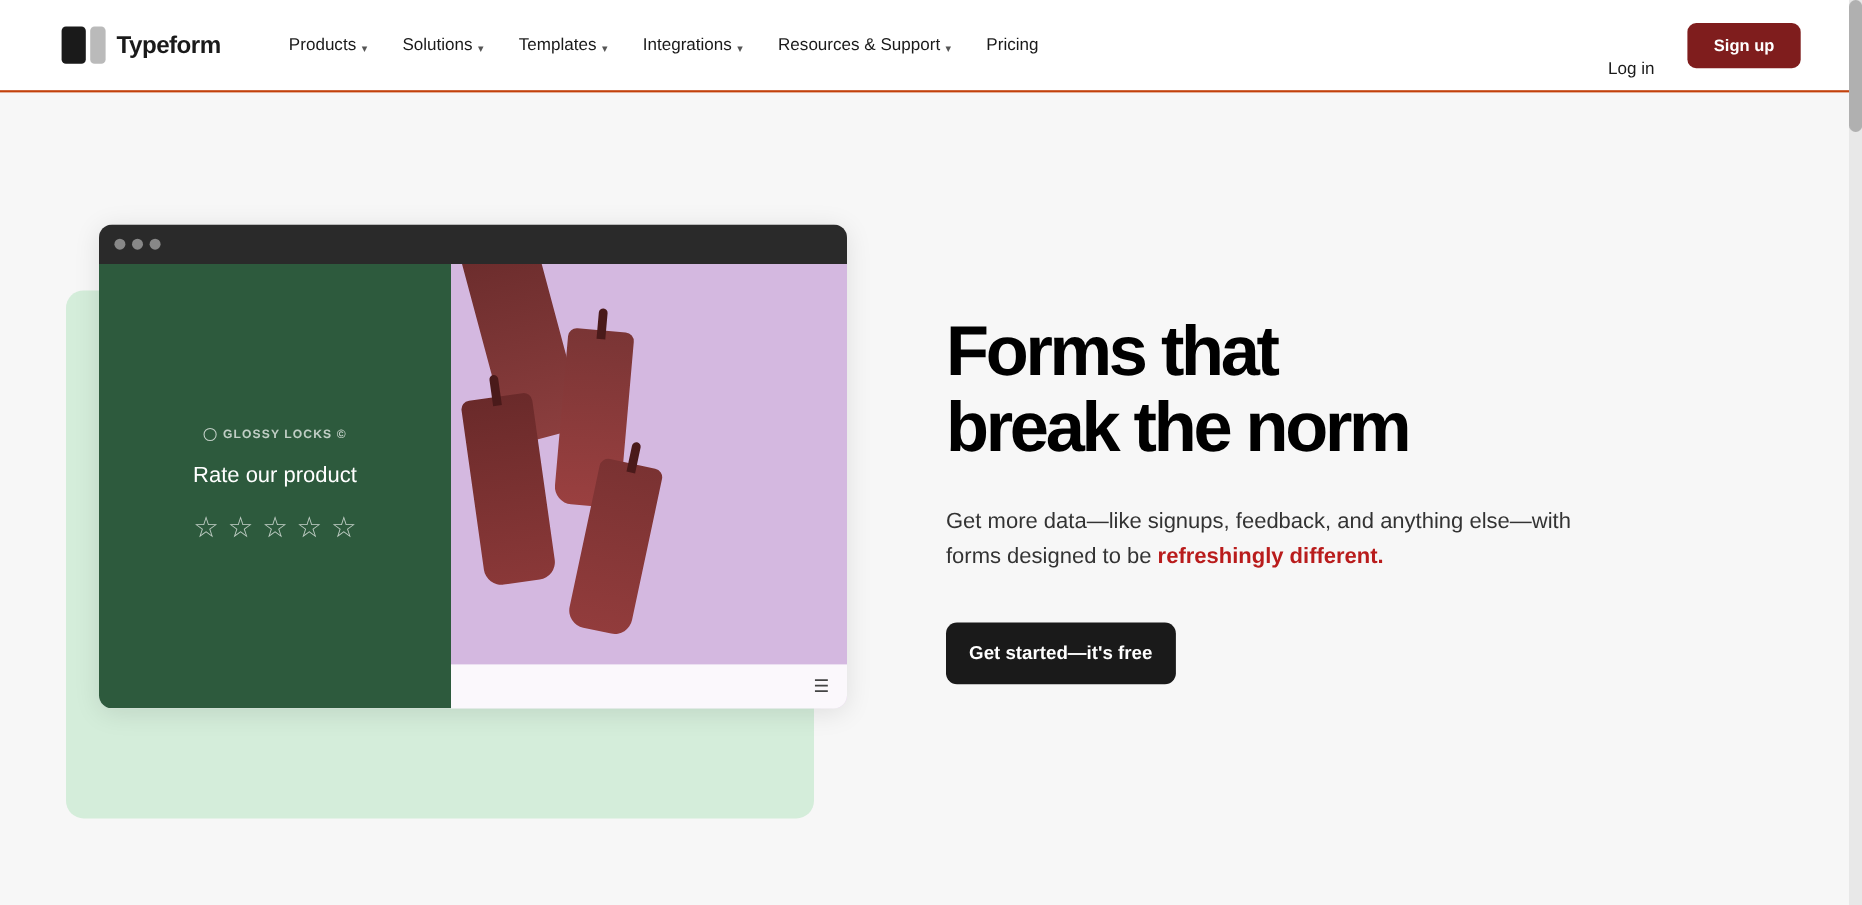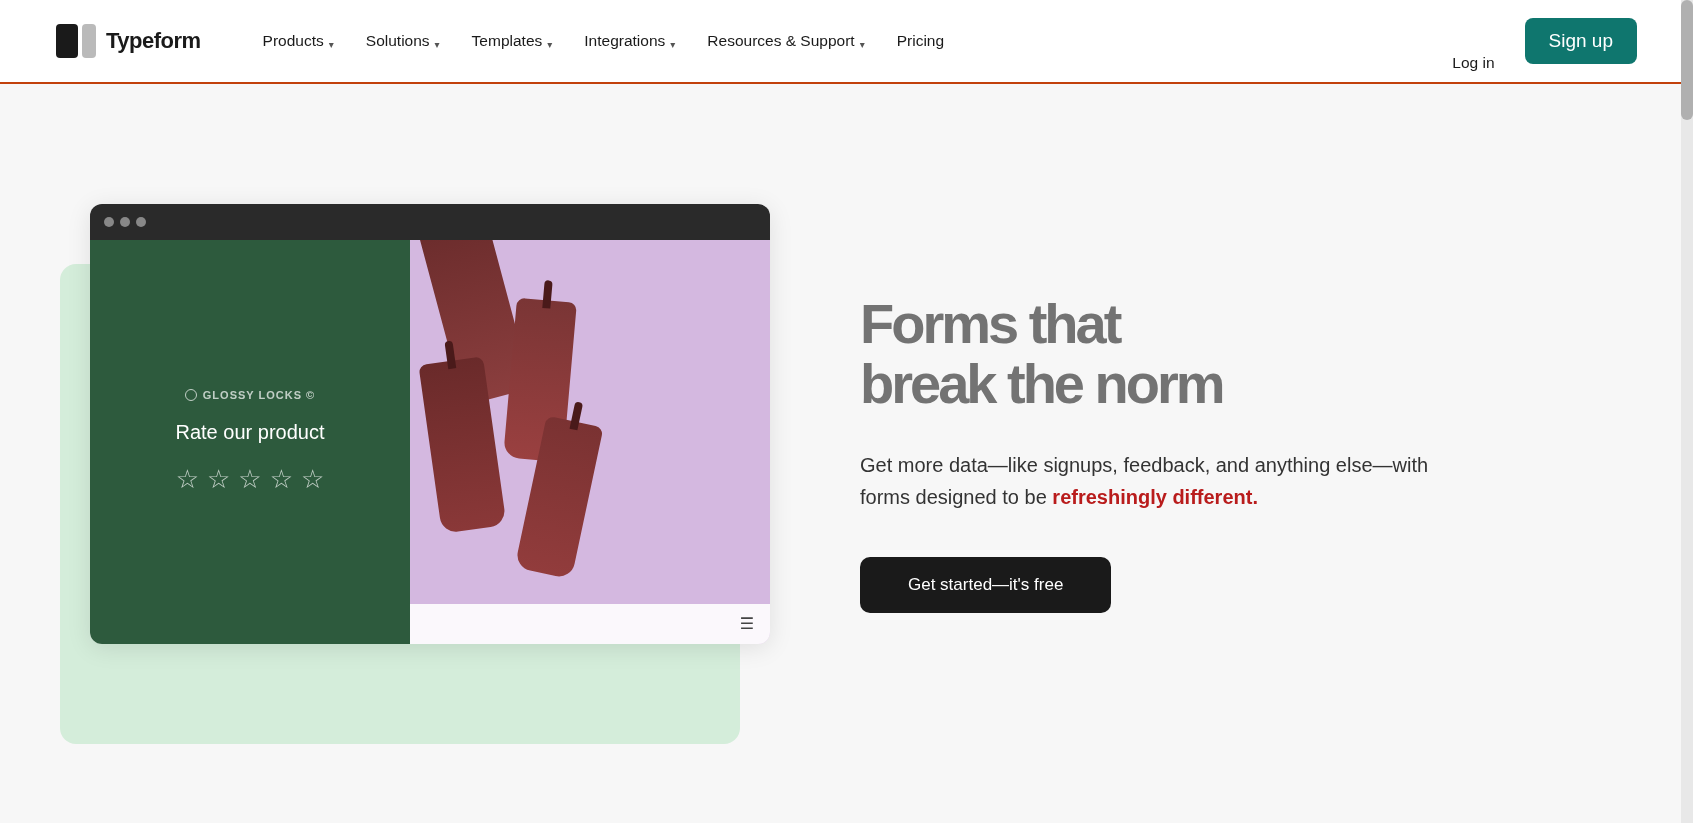--- a/index.html
+++ b/index.html
@@ -102,27 +102,27 @@
       font-size: 15.5px;
       color: #1a1a1a;
       cursor: pointer;
       padding: 8px 14px;
       border-radius: 6px;
       font-weight: 400;
       margin-top: 44px;
     }
 
     .signup-btn {
-      font-size: 19px;
+      font-size: 15px;
       color: #ffffff;
-      background: #0f766e;
+      background: #7f1d1d;
       padding: 12px 24px;
       border-radius: 8px;
       cursor: pointer;
-      font-weight: 400;
+      font-weight: 700;
       border: none;
     }
 
     
     .scrollbar-track {
       position: fixed;
       right: 0;
       top: 0;
       width: 12px;
       height: 100%;
@@ -334,23 +334,23 @@
       color: #444;
     }
 
     
     .hero-content {
       flex: 1;
       padding-left: 20px;
     }
 
     .hero-title {
-      font-size: 56px;
+      font-size: 64px;
       font-weight: 700;
-      color: #737373;
+      color: #000000;
       line-height: 1.07;
       letter-spacing: -3px;
       margin-bottom: 36px;
     }
 
     .hero-subtitle {
       font-size: 20px;
       color: #333;
       line-height: 1.6;
       max-width: 600px;
@@ -361,22 +361,22 @@
     .hero-subtitle strong {
       font-weight: 700;
       color: #b91c1c;
     }
 
     .cta-btn {
       display: inline-block;
       background: #1a1a1a;
       color: #ffffff;
       font-size: 17px;
-      font-weight: 400;
-      padding: 18px 48px;
+      font-weight: 700;
+      padding: 18px 21px;
       border-radius: 10px;
       cursor: pointer;
       border: none;
     }
   </style>
 </head>
 <body>
 
 <div class="scrollbar-track">
   <div class="scrollbar-thumb"></div>

